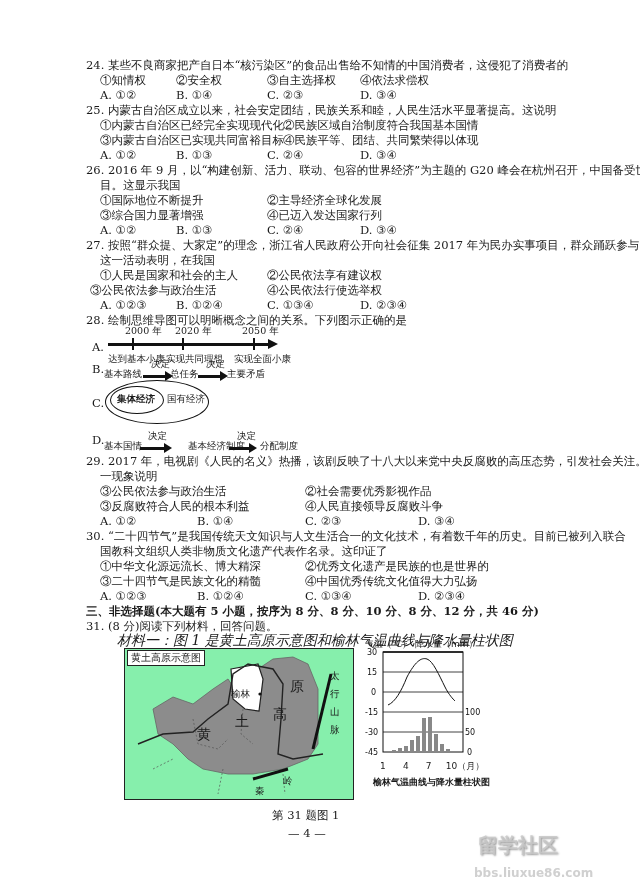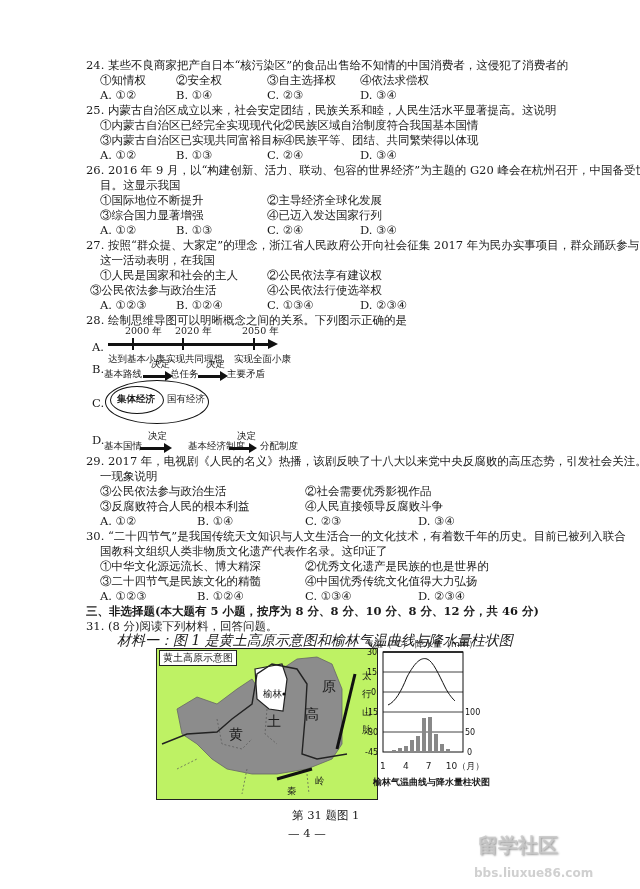--- a/index.html
+++ b/index.html
@@ -7,21 +7,21 @@
          font-family:"DejaVu Serif", "Liberation Serif", serif; color:#1a1a1a; font-size:11.5px; }
   .page { position:absolute; left:0; top:0; width:640px; height:678px; }
   .line { position:absolute; white-space:nowrap; line-height:14px; }
   .q { left:86px; }
   .wm { position:absolute; color:rgba(120,120,120,0.35); font-family:"DejaVu Sans", sans-serif; font-weight:bold; pointer-events:none; }
   .diag-small { font-size:9.5px; }
   .arrow { display:inline-block; position:relative; width:46px; height:10px; vertical-align:middle; }
   .arrow::before { content:""; position:absolute; left:0; right:6px; top:4px; height:3px; background:#111; }
   .arrow::after { content:""; position:absolute; right:0; top:0; border-left:8px solid #111; border-top:5px solid transparent; border-bottom:5px solid transparent; }
   .arrow-label { position:absolute; font-size:9.5px; top:-13px; left:8px; }
-  .map-box { position:absolute; left:156px; top:635px; width:220px; height:150px; border:1.5px solid #222; background:#bef264; overflow:hidden; }
+  .map-box { position:absolute; left:124px; top:635px; width:220px; height:150px; border:1.5px solid #222; background:#86efac; overflow:hidden;padding-left:8px; }
   .map-title { position:absolute; left:2px; top:1px; border:1px solid #222; padding:0 3px; font-size:10px; background:#fff; font-family:"DejaVu Sans", sans-serif; }
   .chart { position:absolute; left:365px; top:637px; width:130px; height:150px; font-size:9px; font-family:"DejaVu Sans", sans-serif; }
 </style>
 </head>
 <body>
 
 <div class="page">
 
   <div class="line q" style="top:58px;">24. 某些不良商家把产自日本“核污染区”的食品出售给不知情的中国消费者，这侵犯了消费者的</div>
   <div class="line" style="top:73px;left:100px;">①知情权</div>
@@ -202,18 +202,18 @@
         <rect x="87" y="104" width="4" height="1"></rect>
       </g>
       <path d="M23,58 C30,55 36,45 42,30 C50,15 56,10 62,12 C68,14 74,28 80,40 C84,48 88,52 90,54" fill="none" stroke="#111" stroke-width="1"></path>
     </svg>
     <div class="line" style="top:122px;left:15px;">
       <span>1</span>&nbsp;&nbsp;&nbsp;&nbsp;&nbsp;&nbsp;<span>4</span>&nbsp;&nbsp;&nbsp;&nbsp;&nbsp;&nbsp;<span>7</span>&nbsp;&nbsp;&nbsp;&nbsp;&nbsp;<span>10</span><span>（月）</span>
     </div>
     <div class="line" style="top:138px;left:8px;font-weight:bold;">榆林气温曲线与降水量柱状图</div>
   </div>
 
-  <div class="line" style="top:808px;left:292px;">第 31 题图 1</div>
+  <div class="line" style="top:808px;left:272px;">第 31 题图 1</div>
   <div class="line" style="top:826px;left:288px;">— 4 —</div>
 
   <div class="wm" style="left:478px;top:832px;font-size:20px;color:rgba(200,200,200,0.85);text-shadow:1px 1px 2px #999;">留学社区</div>
   <div class="wm" style="left:474px;top:866px;font-size:12px;color:rgba(200,200,200,0.85);">bbs.liuxue86.com</div>
 </div>
 
 </body></html>

